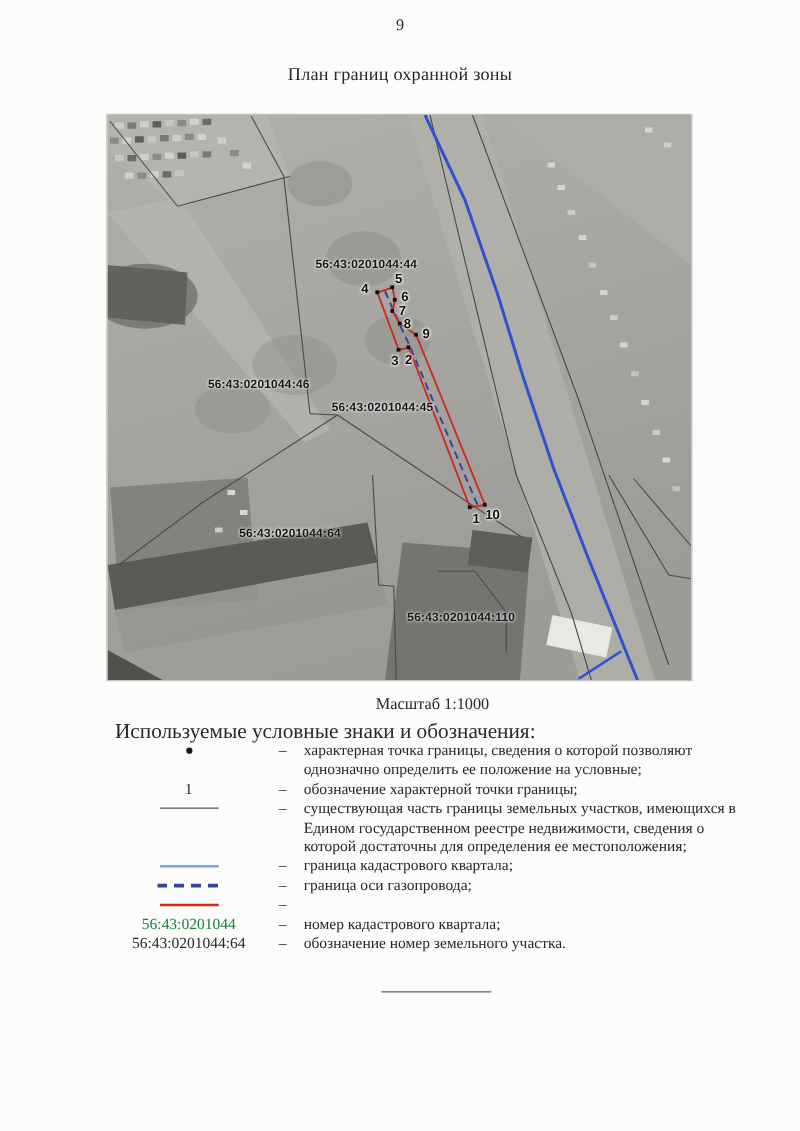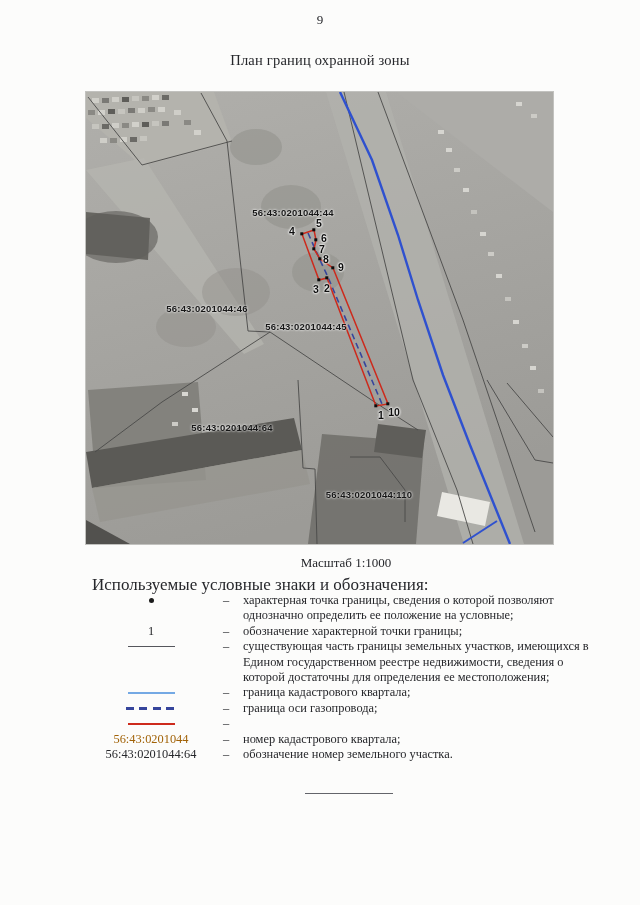--- a/index.html
+++ b/index.html
@@ -234,21 +234,21 @@
       <div class="lg-text">граница оси газопровода;</div>
     </div>
     <div class="lg-row">
       <div class="lg-sym">
         <span class="sym-line c-zone" style="border-top-color: rgb(205, 42, 28);"></span>
       </div>
       <div class="lg-dash">–</div>
     </div>
     <div class="lg-row">
       <div class="lg-sym">
-        <span class="sym-num" style="color: #a16207;">56:43:0201044</span>
+        <span class="sym-num" style="color: #15803d;">56:43:0201044</span>
       </div>
       <div class="lg-dash">–</div>
       <div class="lg-text">номер кадастрового квартала;</div>
     </div>
     <div class="lg-row">
       <div class="lg-sym">
         <span class="sym-num">56:43:0201044:64</span>
       </div>
       <div class="lg-dash">–</div>
       <div class="lg-text">обозначение номер земельного участка.</div>

